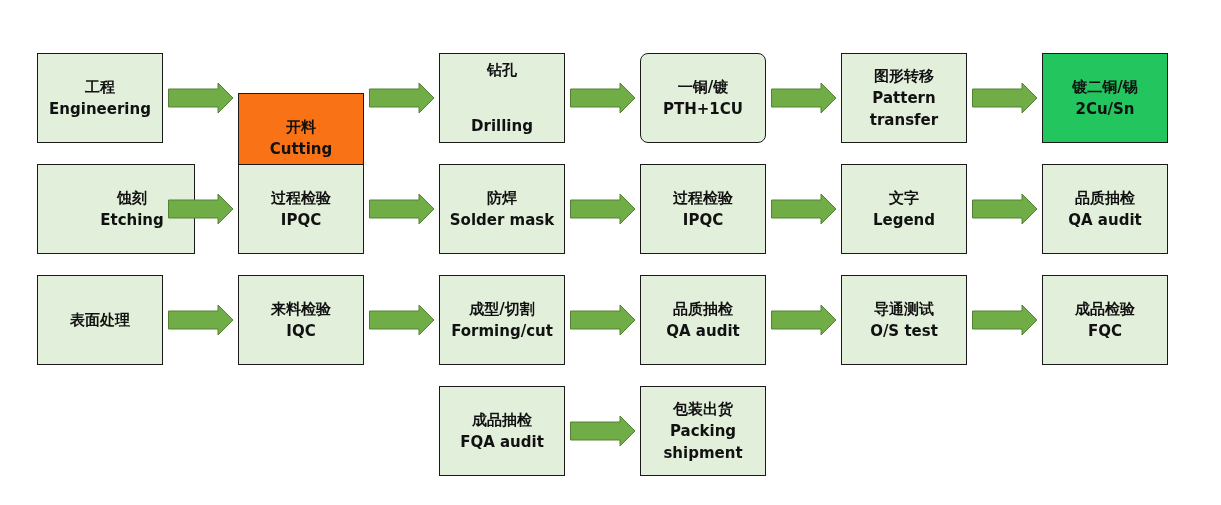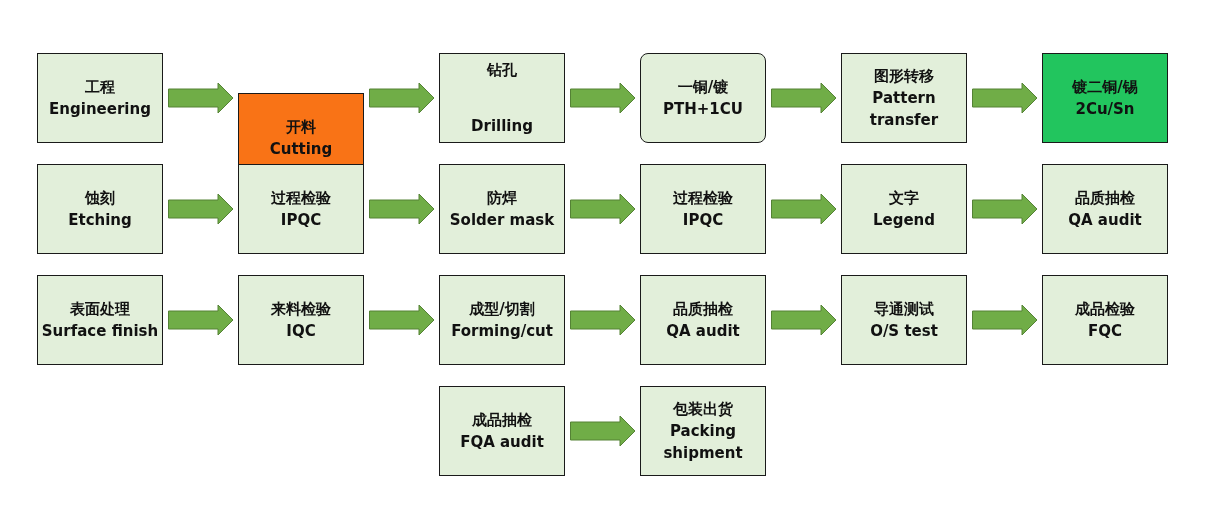--- a/index.html
+++ b/index.html
@@ -33,21 +33,21 @@
     </div>
     <div class="box" style="left: 841px; top: 53px; background: rgb(226, 239, 218); border-color: rgb(26, 26, 26);">
       <span>图形转移</span>
       <span>Pattern</span>
       <span>transfer</span>
     </div>
     <div class="box" style="left: 1042px; top: 53px; background: #22c55e; border-color: rgb(26, 26, 26);">
       <span>镀二铜/锡</span>
       <span>2Cu/Sn</span>
     </div>
-    <div class="box" style="left: 37px; top: 164px; background: rgb(226, 239, 218); border-color: rgb(26, 26, 26);">
+    <div class="box" style="left: 37px; top: 164px; background: rgb(226, 239, 218); border-color: rgb(26, 26, 26); padding-left: 32px;">
       <span>蚀刻</span>
       <span>Etching</span>
     </div>
     <div class="box" style="left: 238px; top: 164px; background: rgb(226, 239, 218); border-color: rgb(26, 26, 26);">
       <span>过程检验</span>
       <span>IPQC</span>
     </div>
     <div class="box" style="left: 439px; top: 164px; background: rgb(226, 239, 218); border-color: rgb(26, 26, 26);">
       <span>防焊</span>
       <span>Solder mask</span>
@@ -59,21 +59,20 @@
     <div class="box" style="left: 841px; top: 164px; background: rgb(226, 239, 218); border-color: rgb(26, 26, 26);">
       <span>文字</span>
       <span>Legend</span>
     </div>
     <div class="box" style="left: 1042px; top: 164px; background: rgb(226, 239, 218); border-color: rgb(26, 26, 26);">
       <span>品质抽检</span>
       <span>QA audit</span>
     </div>
     <div class="box" style="left: 37px; top: 275px; background: rgb(226, 239, 218); border-color: rgb(26, 26, 26);">
       <span>表面处理</span>
-      <span>Surface finish</span>
     </div>
     <div class="box" style="left: 238px; top: 275px; background: rgb(226, 239, 218); border-color: rgb(26, 26, 26);">
       <span>来料检验</span>
       <span>IQC</span>
     </div>
     <div class="box" style="left: 439px; top: 275px; background: rgb(226, 239, 218); border-color: rgb(26, 26, 26);">
       <span>成型/切割</span>
       <span>Forming/cut</span>
     </div>
     <div class="box" style="left: 640px; top: 275px; background: rgb(226, 239, 218); border-color: rgb(26, 26, 26);">

